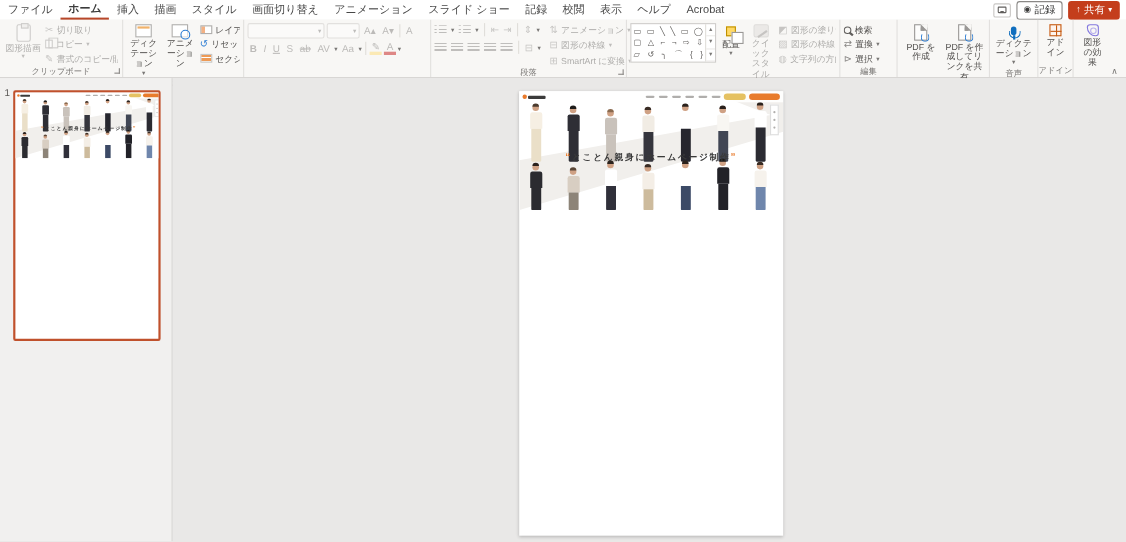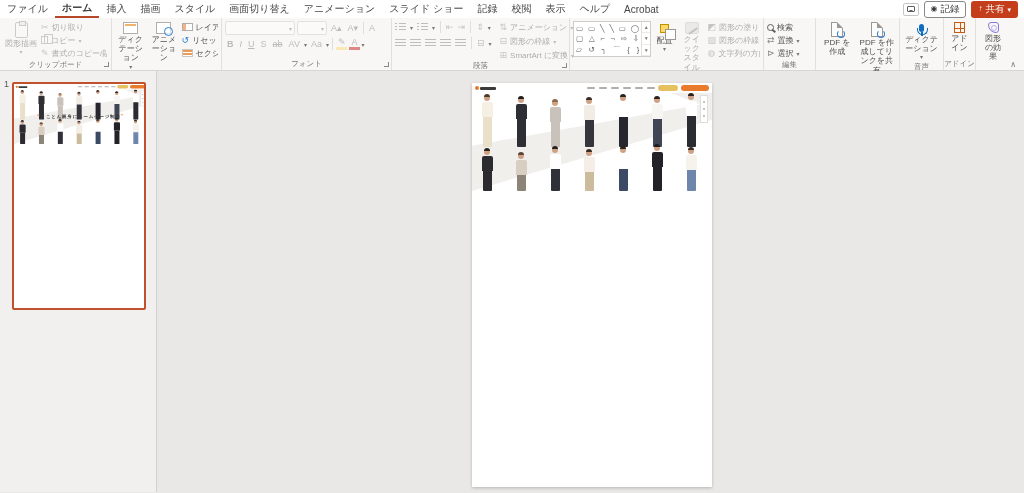--- a/index.html
+++ b/index.html
@@ -259,24 +259,20 @@
               <span class="caret">▾</span>
             <span class="fbtn dis">Aa</span>
               <span class="caret">▾</span>
             <span class="vsep"></span>
             <span class="fbtn pen-under dis">✎</span>
             <span class="fbtn color-under dis">A</span>
               <span class="caret">▾</span>
           </div>
         </div>
       </div>
-      <div class="g-footer">
-        <span class="g-label">フォント</span>
-        <span class="launcher"></span>
-      </div>
     </div>
 
     <div class="group" style="width:178px">
       <div class="g-content">
         <div class="para-left">
           <div class="prow">
             <span class="i-bullets dis"></span>
               <span class="caret">▾</span>
             <span class="i-bullets dis"></span>
               <span class="caret">▾</span>
@@ -679,20 +675,23 @@
               </div>
               <div class="person" style="height: 53px;">
                 <span class="p-head" style="background: rgb(207, 161, 132);">
                   <span class="p-hair" style="background: rgb(42, 33, 28);"></span>
                 </span>
                 <span class="p-torso" style="background: rgb(255, 255, 255);"></span>
                 <span class="p-legs" style="background: rgb(43, 43, 50);"></span>
               </div>
             </div>
 
+          <div class="hero-headline">
+            <span class="q">“</span><span>とことん親身にホームページ制作</span><span class="q">”</span>
+          </div>
 
           <div class="row-bottom">
               <div class="person" style="height: 42px;">
                 <span class="p-head" style="background: rgb(207, 161, 132);">
                   <span class="p-hair" style="background: rgb(42, 33, 28);"></span>
                 </span>
                 <span class="p-torso" style="background: rgb(43, 43, 48);"></span>
                 <span class="p-legs" style="background: rgb(43, 43, 48);"></span>
               </div>
               <div class="person" style="height: 38px;">

